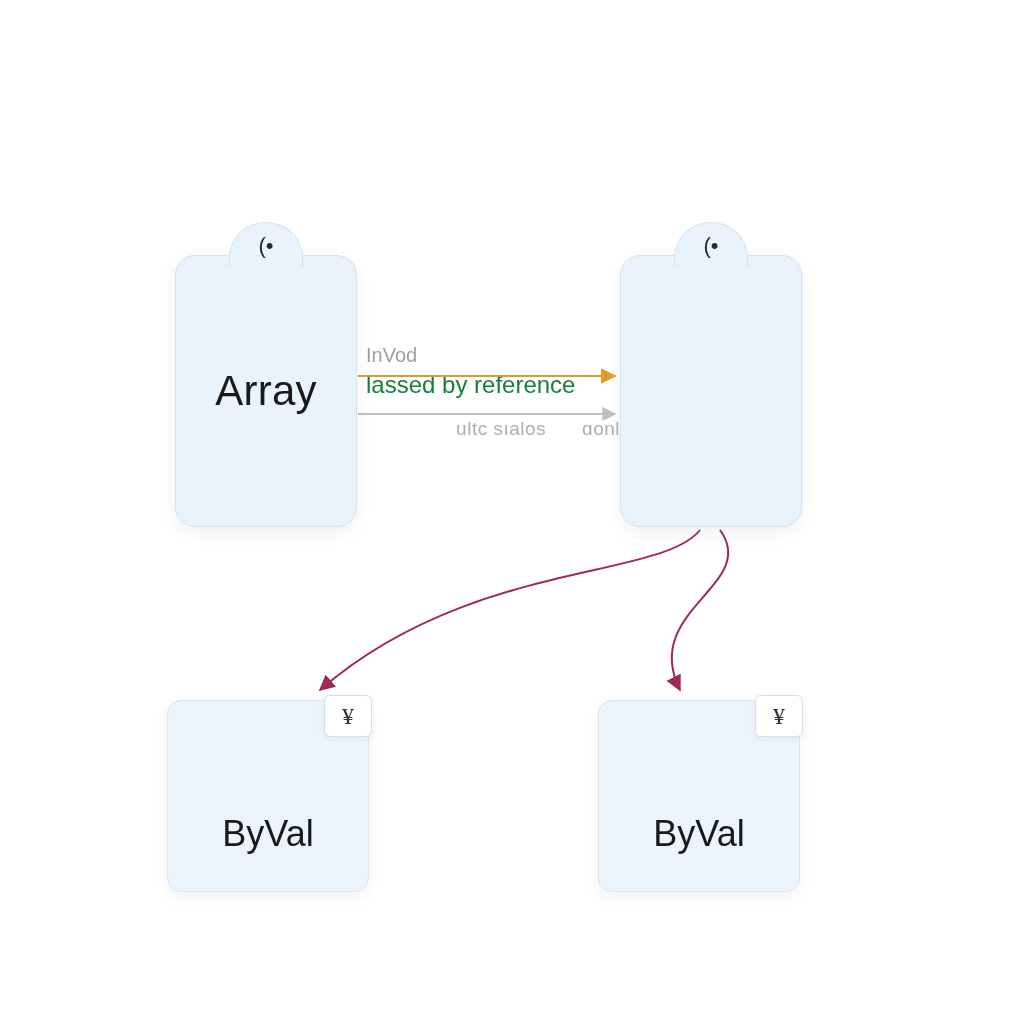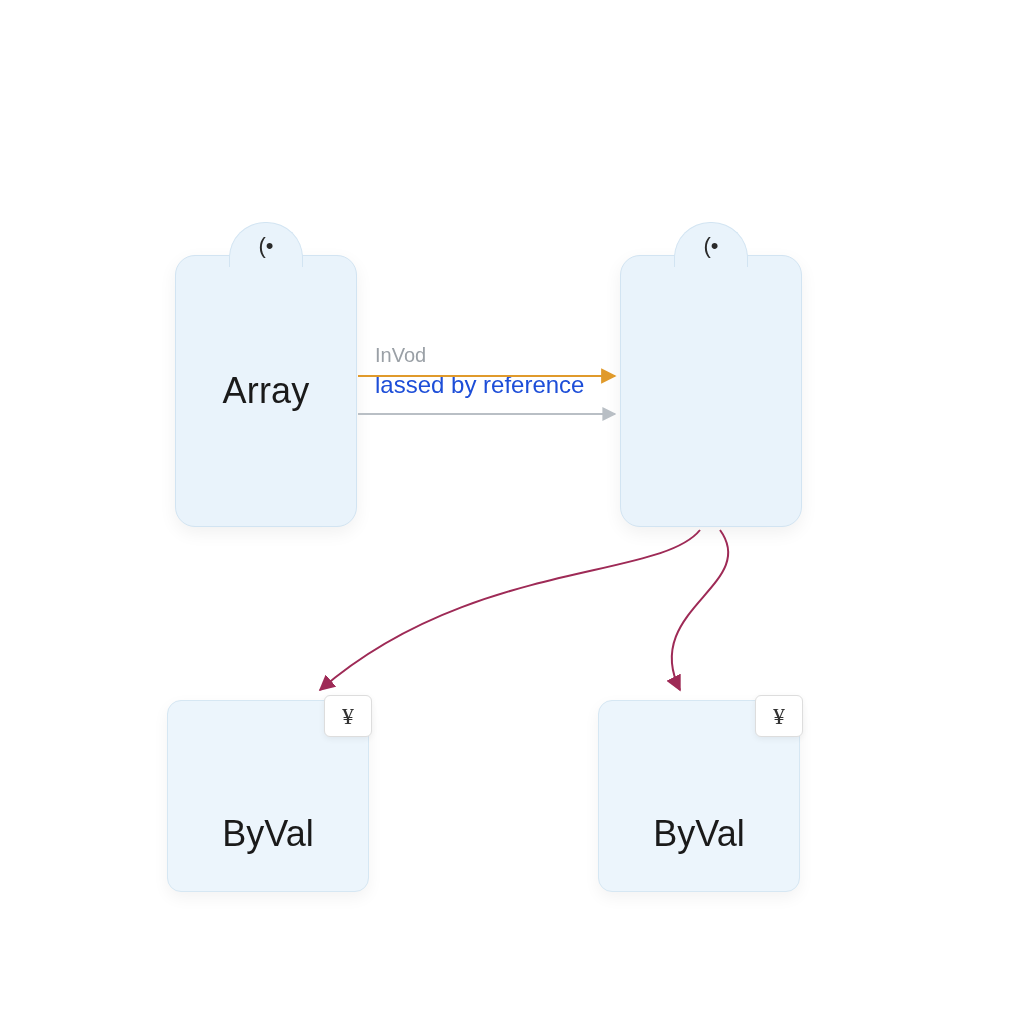--- a/index.html
+++ b/index.html
@@ -46,21 +46,21 @@
     left: 50%;
     transform: translateX(-50%);
     font-size: 22px;
     color: #2a2a2a;
   }
   .tag-label {
     position: absolute;
     top: 50%;
     left: 50%;
     transform: translate(-50%, -50%);
-    font-size: 36px;
+    font-size: 42px;
     font-weight: 500;
     letter-spacing: 0.2px;
     white-space: nowrap;
   }
   
   .sq-card {
     position: absolute;
     width: 200px;
     height: 190px;
     background: #ecf5fc;
@@ -91,32 +91,32 @@
     bottom: 36px;
     transform: translateX(-50%);
     font-size: 36px;
     font-weight: 500;
     white-space: nowrap;
     text-align: right;
   }
   
   .center-block {
     position: absolute;
-    left: 375px;
+    left: 366px;
     top: 344px;
     width: 260px;
   }
   .lbl-top {
     font-size: 20px;
     color: #9aa0a6;
     margin-bottom: 2px;
   }
   .lbl-mid {
     font-size: 24px;
-    color: #1d4ed8;
+    color: #15803d;
     margin: 4px 0 19px 0;
     white-space: nowrap;
   }
   .lbl-bot {
     font-size: 19px;
     color: #a9afb5;
     text-align: right;
     padding-right: 6px;
     letter-spacing: 0.5px;
   }
@@ -153,20 +153,23 @@
   </div>
 
   <div class="sq-card" style="left:598px; top:700px;">
     <div class="sq-badge">¥</div>
     <div class="sq-label">ByVal</div>
   </div>
 
   <div class="center-block">
     <div class="lbl-top">InVod</div>
     <div class="lbl-mid">lassed by reference</div>
+    <div class="lbl-bot">
+      <span>ultc sıalos</span><span class="gap"></span><span>ɑonl</span>
+    </div>
   </div>
 
   <svg class="overlay" viewBox="0 0 1024 1024">
     <defs>
       <marker id="arrOrange" viewBox="0 0 10 10" refX="9" refY="5" markerWidth="7" markerHeight="7" orient="auto-start-reverse">
         <path d="M0,0 L10,5 L0,10 z" fill="#e09a2b"></path>
       </marker>
       <marker id="arrGray" viewBox="0 0 10 10" refX="9" refY="5" markerWidth="7" markerHeight="7" orient="auto-start-reverse">
         <path d="M0,0 L10,5 L0,10 z" fill="#b9bfc5"></path>
       </marker>

